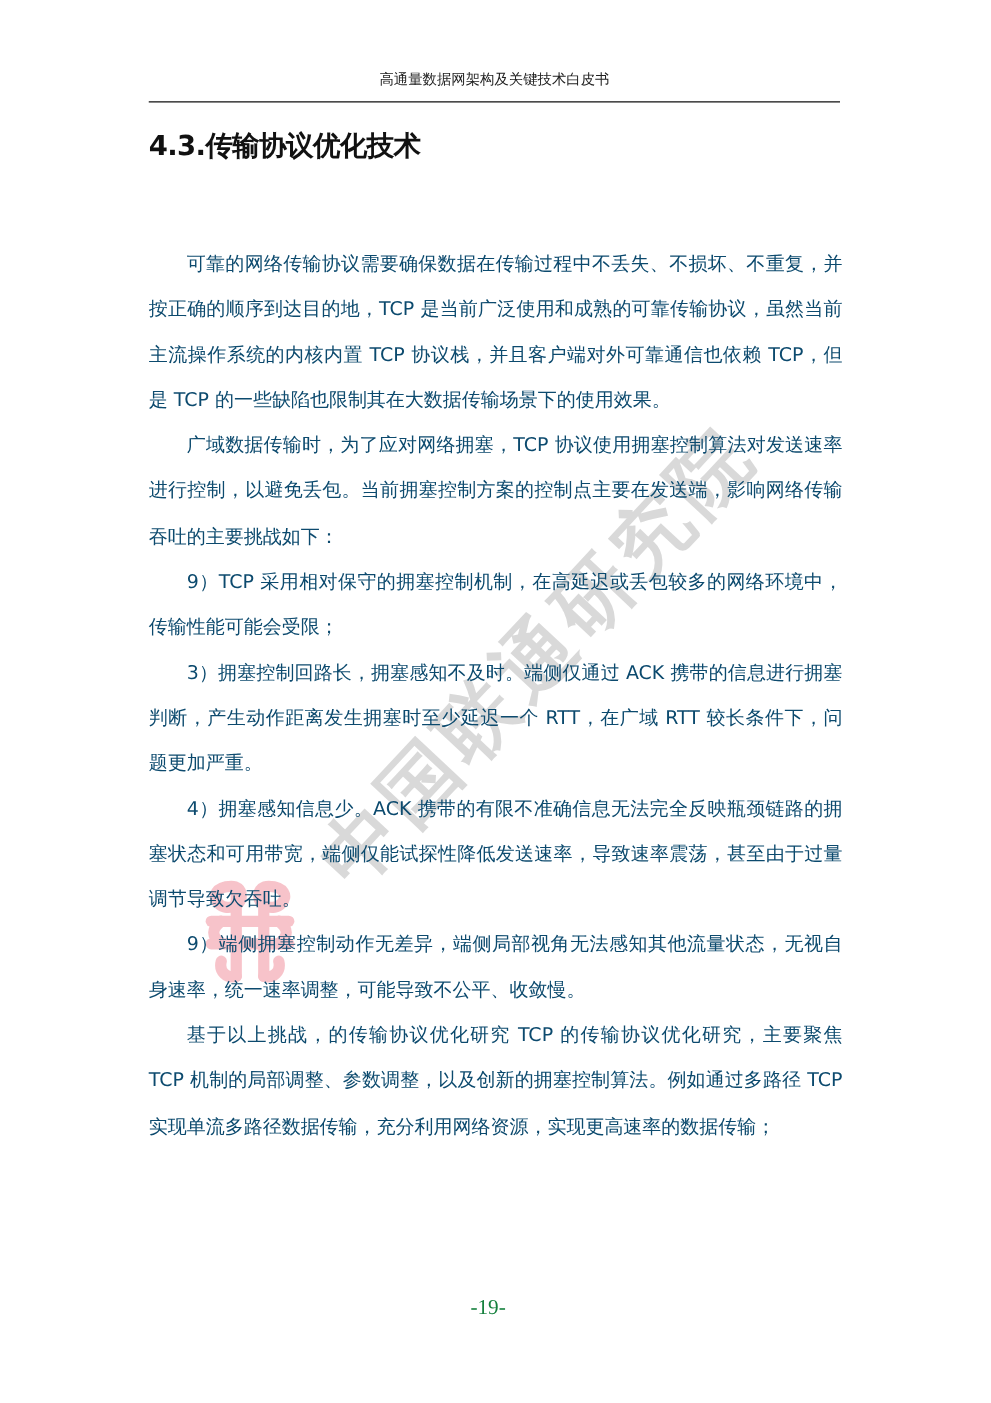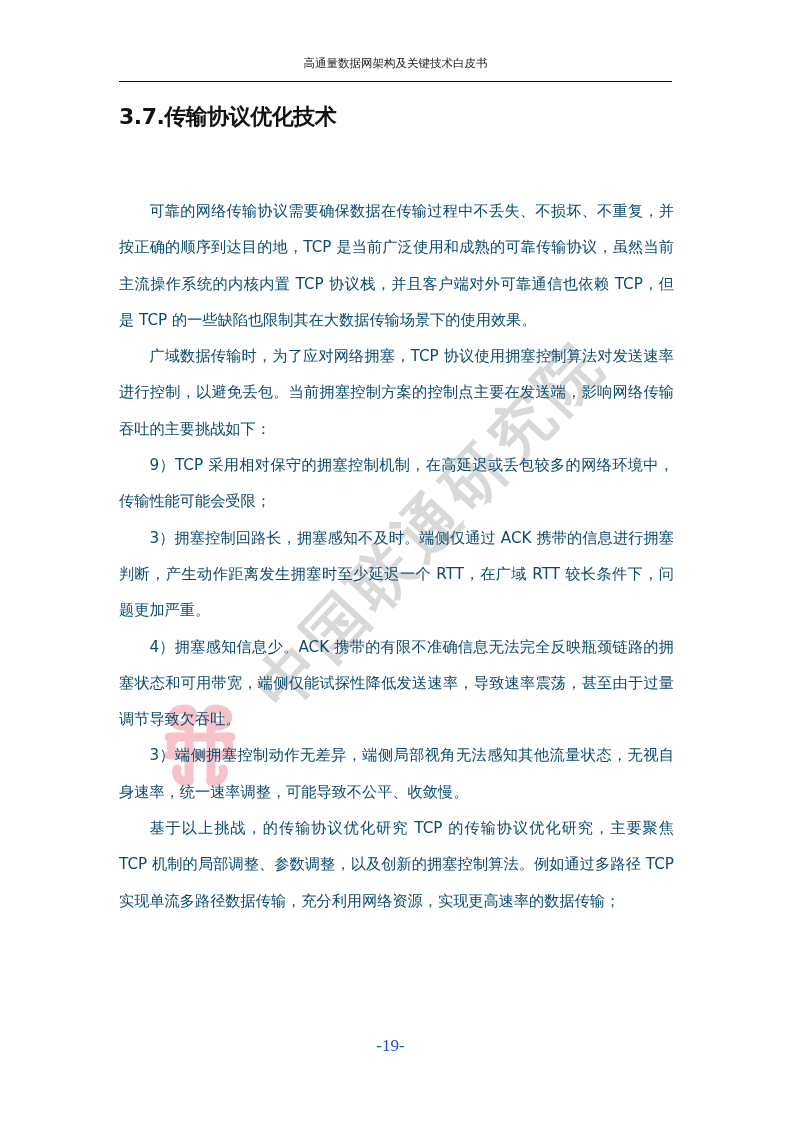--- a/index.html
+++ b/index.html
@@ -106,21 +106,21 @@
     }
     .content-layer { position: absolute; left: 0; top: 0; width: 793px; height: 1122px; z-index: 1; padding-left: 36px; }
     .page-number {
       position: absolute;
       left: 0;
       width: 781px;
       top: 1036px;
       text-align: center;
       font-family: "Liberation Serif", "DejaVu Serif", serif;
       font-size: 17px;
-      color: #1d4ed8;
+      color: #15803d;
     }
   </style>
 </head>
 <body>
 
 <div class="page">
 
   <div class="watermark">中国联通研究院</div>
 
   <svg class="logo" viewBox="0 0 74 84" xmlns="http://www.w3.org/2000/svg">
@@ -136,28 +136,28 @@
       <path d="M26 78 C18 80 12 74 14 66"></path>
       <path d="M48 78 C56 80 62 74 60 66"></path>
     </g>
   </svg>
 
   <div class="content-layer">
 
     <div class="running-header">高通量数据网架构及关键技术白皮书</div>
     <div class="header-rule"></div>
 
-    <div class="h1">3.7.传输协议优化技术</div>
+    <div class="h1">4.3.传输协议优化技术</div>
 
 
     <div class="body-text">
       <p>可靠的网络传输协议需要确保数据在传输过程中不丢失、不损坏、不重复，并按正确的顺序到达目的地，TCP 是当前广泛使用和成熟的可靠传输协议，虽然当前主流操作系统的内核内置 TCP 协议栈，并且客户端对外可靠通信也依赖 TCP，但是 TCP 的一些缺陷也限制其在大数据传输场景下的使用效果。</p>
       <p>广域数据传输时，为了应对网络拥塞，TCP 协议使用拥塞控制算法对发送速率进行控制，以避免丢包。当前拥塞控制方案的控制点主要在发送端，影响网络传输吞吐的主要挑战如下：</p>
       <p>9）TCP 采用相对保守的拥塞控制机制，在高延迟或丢包较多的网络环境中，传输性能可能会受限；</p>
       <p>3）拥塞控制回路长，拥塞感知不及时。端侧仅通过 ACK 携带的信息进行拥塞判断，产生动作距离发生拥塞时至少延迟一个 RTT，在广域 RTT 较长条件下，问题更加严重。</p>
       <p>4）拥塞感知信息少。ACK 携带的有限不准确信息无法完全反映瓶颈链路的拥塞状态和可用带宽，端侧仅能试探性降低发送速率，导致速率震荡，甚至由于过量调节导致欠吞吐。</p>
-      <p>3）端侧拥塞控制动作无差异，端侧局部视角无法感知其他流量状态，无视自身速率，统一速率调整，可能导致不公平、收敛慢。</p>
+      <p>9）端侧拥塞控制动作无差异，端侧局部视角无法感知其他流量状态，无视自身速率，统一速率调整，可能导致不公平、收敛慢。</p>
       <p>基于以上挑战，的传输协议优化研究 TCP 的传输协议优化研究，主要聚焦 TCP 机制的局部调整、参数调整，以及创新的拥塞控制算法。例如通过多路径 TCP 实现单流多路径数据传输，充分利用网络资源，实现更高速率的数据传输；</p>
     </div>
 
     <div class="page-number">-19-</div>
   </div>
 </div>
 
 </body></html>

